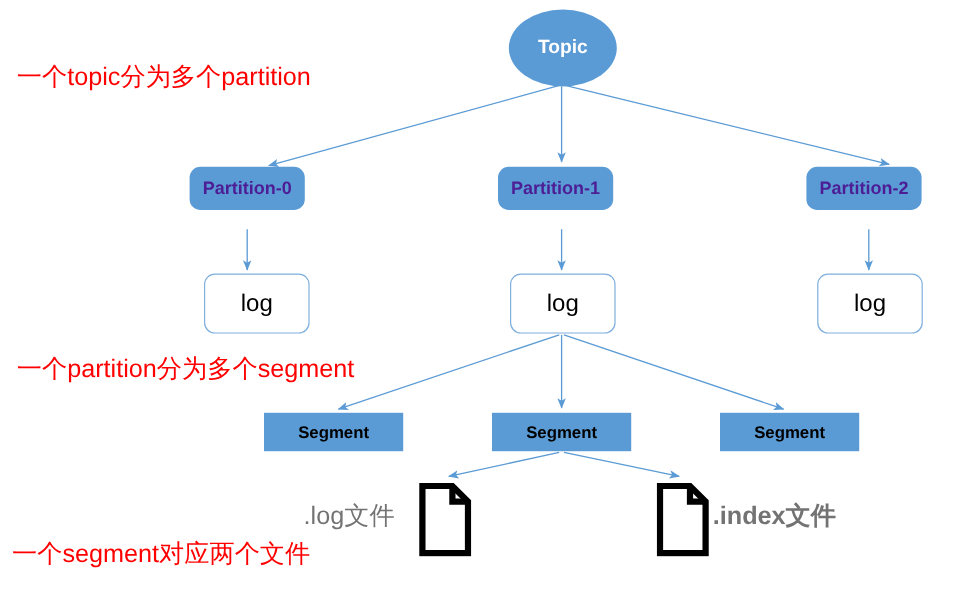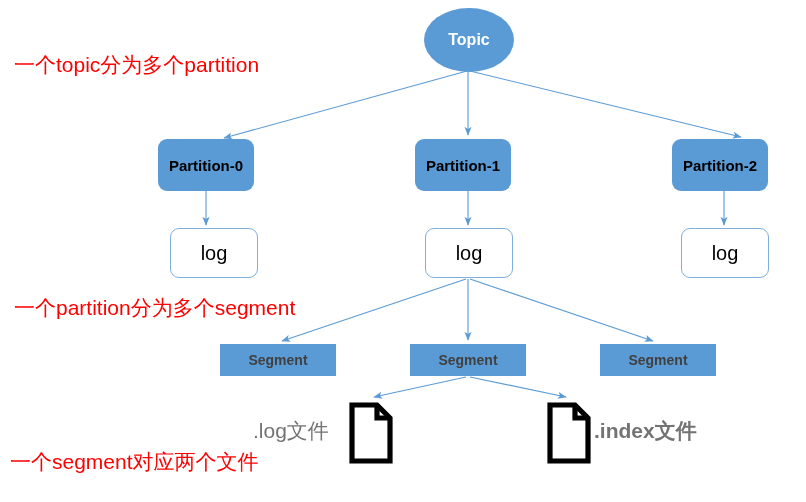--- a/index.html
+++ b/index.html
@@ -48,24 +48,24 @@
     background: #5B9BD5;
     color: #ffffff;
     font-size: 16px;
     font-weight: 700;
   }
 
   
   .partition-node {
     top: 139px;
     width: 96px;
-    height: 52px;
+    height: 36px;
     border-radius: 9px;
     background: #5B9BD5;
-    color: #000000;
+    color: #4c1d95;
     font-size: 15px;
     font-weight: 700;
   }
   .p0 { left: 158px; }
   .p1 { left: 415px; }
   .p2 { left: 672px; }
 
   
   .log-node {
     top: 228px;
@@ -81,21 +81,21 @@
   .l0 { left: 170px; }
   .l1 { left: 425px; }
   .l2 { left: 681px; }
 
   
   .segment-node {
     top: 344px;
     width: 116px;
     height: 32px;
     background: #5B9BD5;
-    color: #404040;
+    color: #000000;
     font-size: 14px;
     font-weight: 700;
     border-radius: 0;
   }
   .s0 { left: 220px; }
   .s1 { left: 410px; }
   .s2 { left: 600px; }
 
   
   .file-icon {

